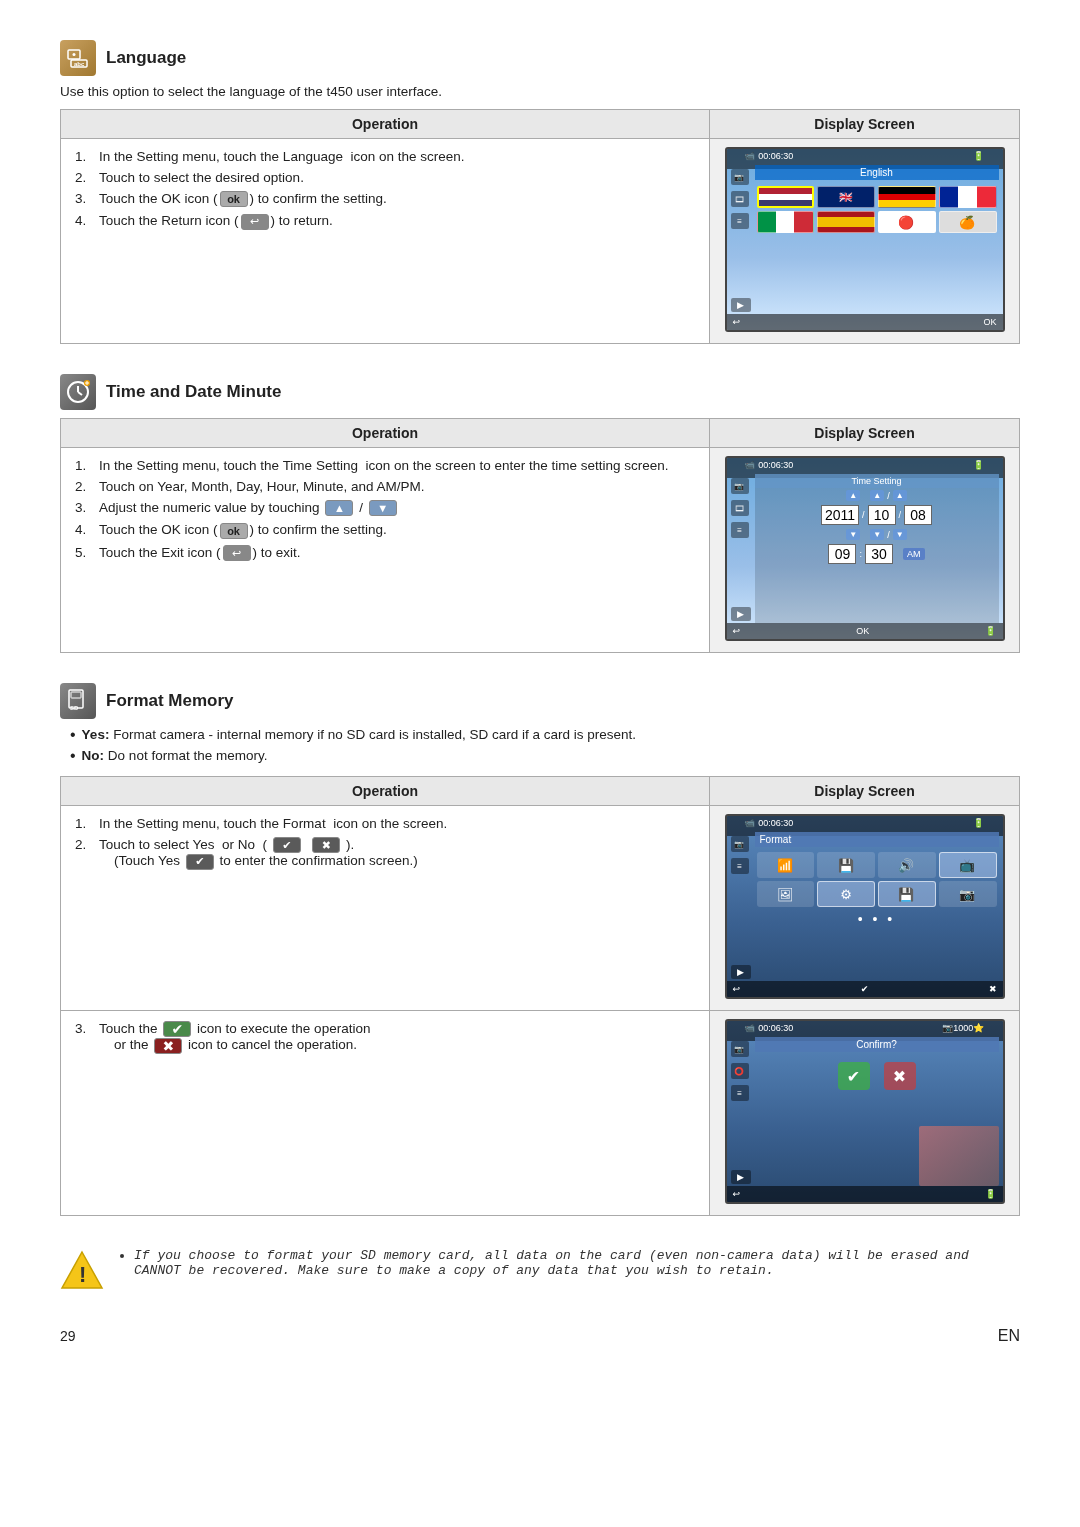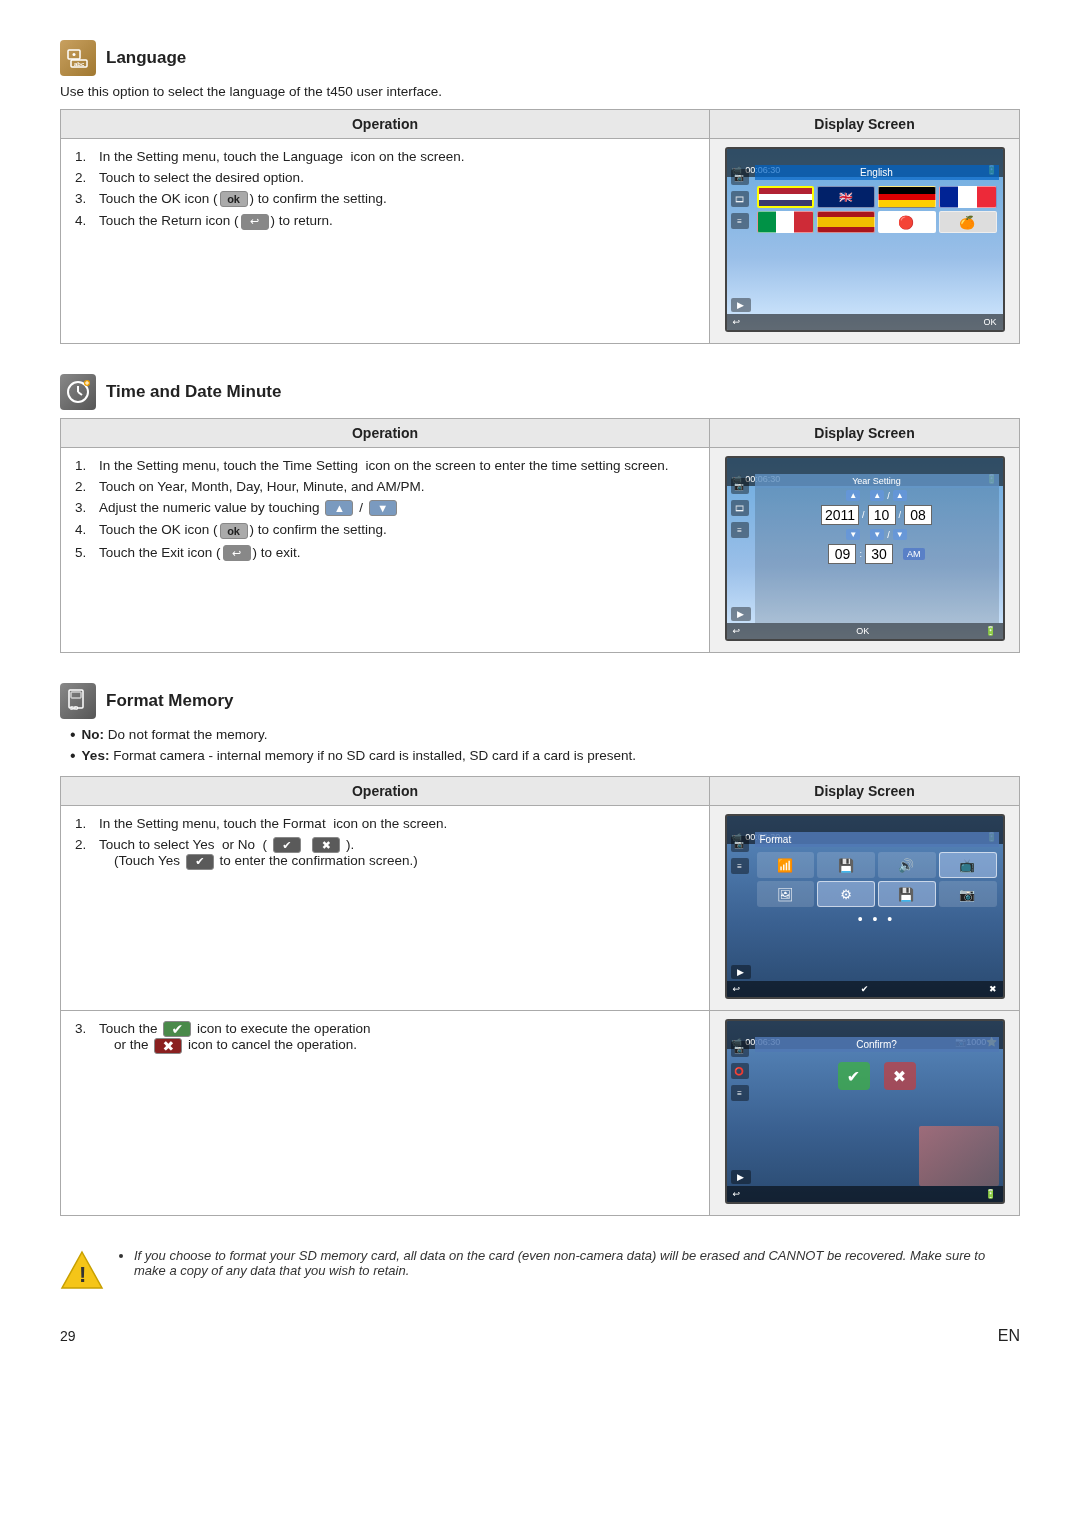--- a/index.html
+++ b/index.html
@@ -112,25 +112,25 @@
     }
     .cam-screen.confirm-screen {
       background: linear-gradient(180deg, #5a8abf 0%, #3a6090 60%, #2a4a70 100%);
     }
 
     
     .cam-topbar {
       background: rgba(0,0,0,0.55);
       color: #fff;
       font-size: 9px;
-      padding: 2px 5px;
+      padding: 2px 18px;
       display: flex;
       justify-content: space-between;
-      align-items: flex-end;
-      height: 28px;
+      align-items: flex-start;
+      height: 20px;
     }
     .cam-left-icons {
       position: absolute;
       left: 4px;
       top: 20px;
       display: flex;
       flex-direction: column;
       gap: 6px;
     }
     .cam-left-icon {
@@ -397,21 +397,21 @@
       font-weight: bold;
       font-style: italic;
       font-size: 15px;
       margin-bottom: 4px;
     }
     .note-text {
       font-style: italic;
       font-size: 13px;
       color: #333;
     }
-    .note-text ul { list-style: disc; padding-left: 18px; }
+    .note-text ul { list-style: disc; padding-left: 18px; font-family: Liberation Mono, monospace; }
     .note-text ul li { margin-bottom: 3px; }
 
     
     .page-footer {
       text-align: center;
       margin-top: 30px;
       font-size: 14px;
       display: flex;
       justify-content: space-between;
       align-items: center;
@@ -561,21 +561,21 @@
               <span>📹 <span>00:06:30</span></span>
               <span>🔋</span>
             </div>
             <div class="cam-left-icons">
               <div class="cam-left-icon">📷</div>
               <div class="cam-left-icon">🎞</div>
               <div class="cam-left-icon">≡</div>
             </div>
             <div class="cam-play-btn">▶</div>
             <div class="time-setting-box">
-              <div class="time-title">Year Setting</div>
+              <div class="time-title">Time Setting</div>
 
               <div class="time-row">
                 <span class="time-btn">▲</span>
                 <span style="width:4px"></span>
                 <span class="time-btn">▲</span>
                 <span class="time-sep">/</span>
                 <span class="time-btn">▲</span>
               </div>
 
               <div class="time-row">
@@ -621,24 +621,24 @@
         <rect x="4" y="2" width="14" height="18" rx="1" fill="none" stroke="white" stroke-width="1.5"></rect>
         <rect x="6" y="4" width="10" height="6" rx="0.5" fill="none" stroke="white" stroke-width="1"></rect>
         <text x="5" y="22" font-size="6" fill="white">SD</text>
       </svg>
     </div>
     <span>Format Memory</span>
   </div>
 
   <ul class="bullet-list">
     <li>
-      <span><strong>No:</strong> Do not format the memory.</span>
+      <span><strong>Yes:</strong> Format camera  - internal memory if no SD card is installed, SD card if a card is present.</span>
     </li>
     <li>
-      <span><strong>Yes:</strong> Format camera  - internal memory if no SD card is installed, SD card if a card is present.</span>
+      <span><strong>No:</strong> Do not format the memory.</span>
     </li>
   </ul>
 
   <table class="info-table">
     <thead>
       <tr>
         <th>Operation</th>
         <th>Display Screen</th>
       </tr>
     </thead>

